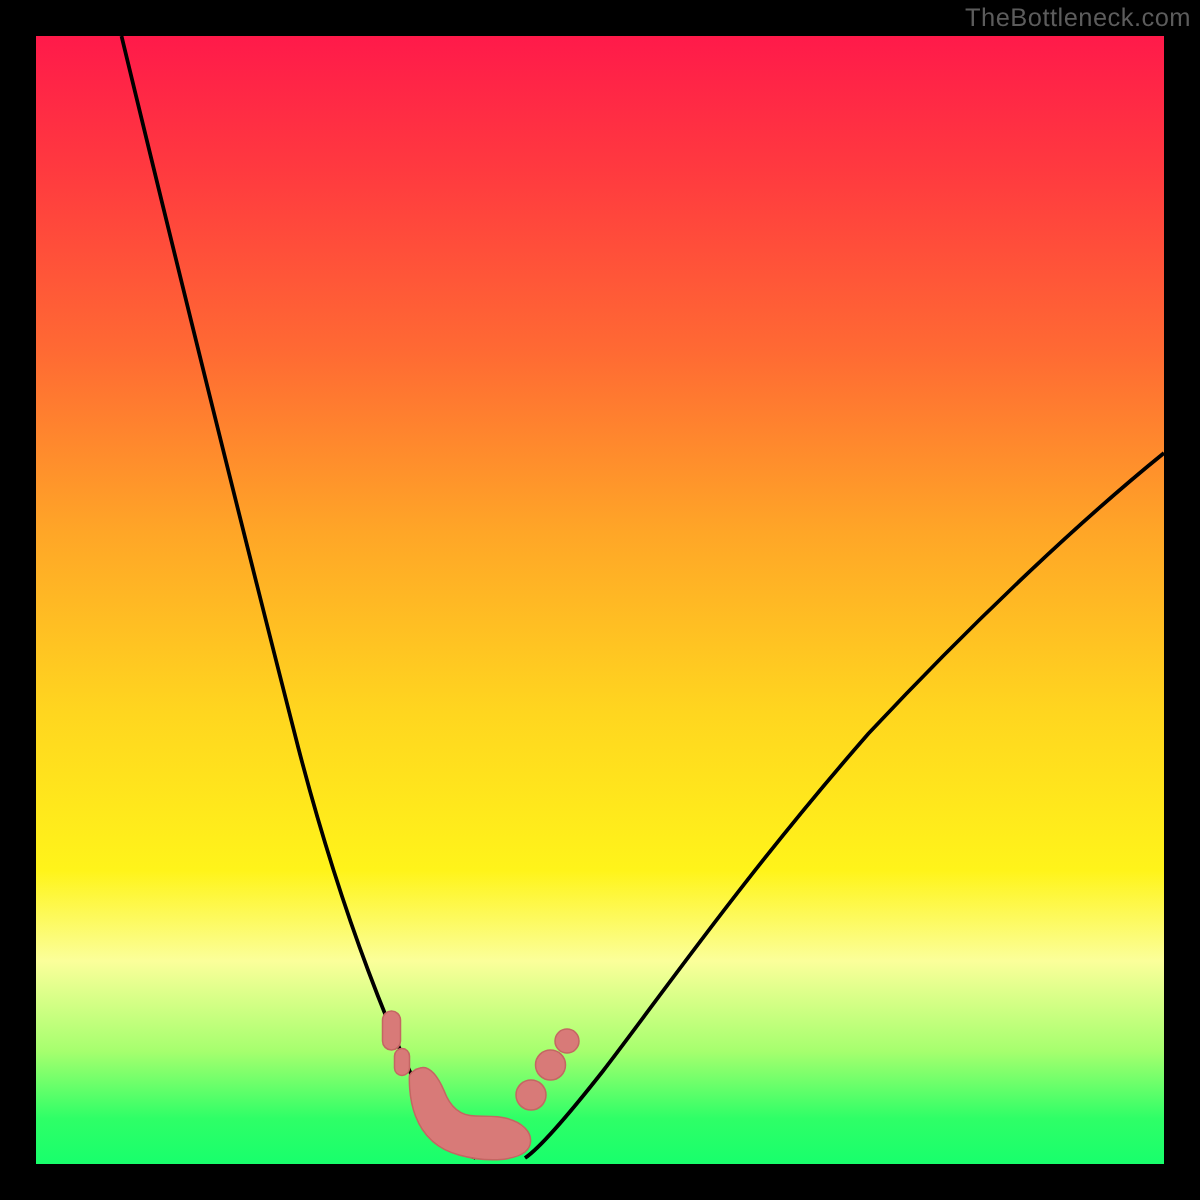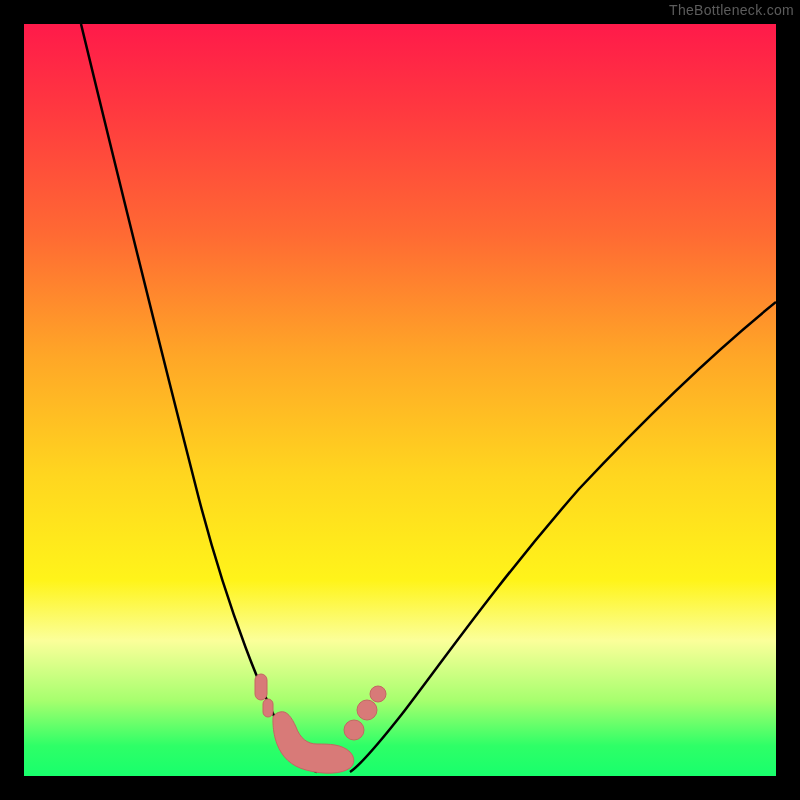--- a/index.html
+++ b/index.html
@@ -48,21 +48,21 @@
     position: absolute;
     left: 0; top: 0;
     width: 752px;
     height: 752px;
   }
   .watermark {
     position: absolute;
     top: 2px;
     right: 6px;
     color: #5c5c5c;
-    font-size: 14px;
+    font-size: 17px;
     font-weight: 500;
     letter-spacing: 0.3px;
     user-select: none;
   }
 </style>
 </head>
 <body>
 
 <div class="frame">
   <div class="plot">

